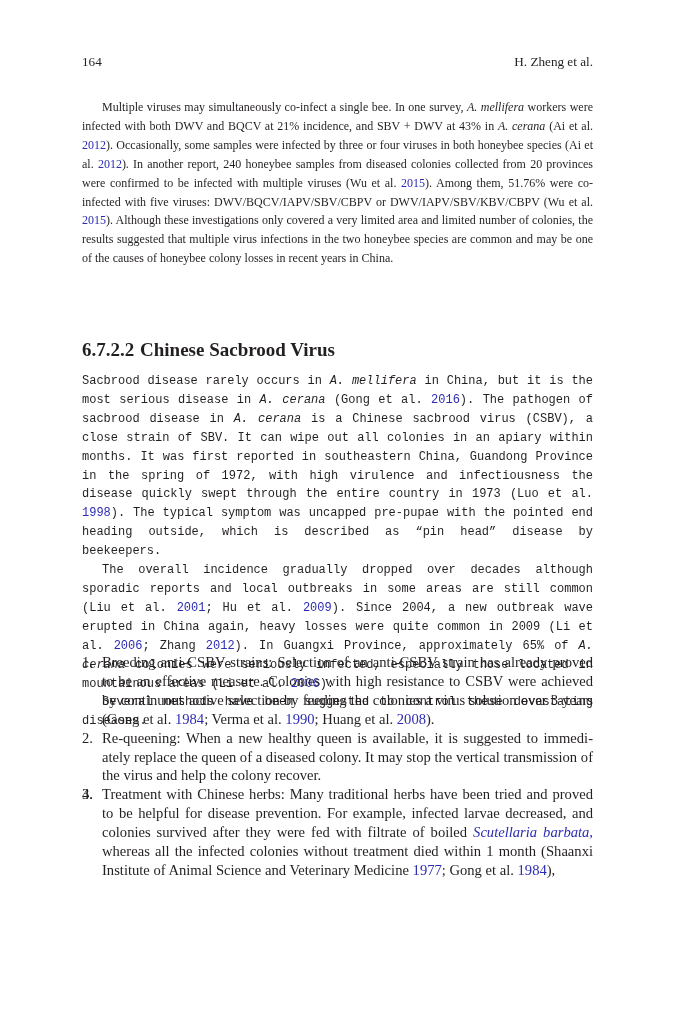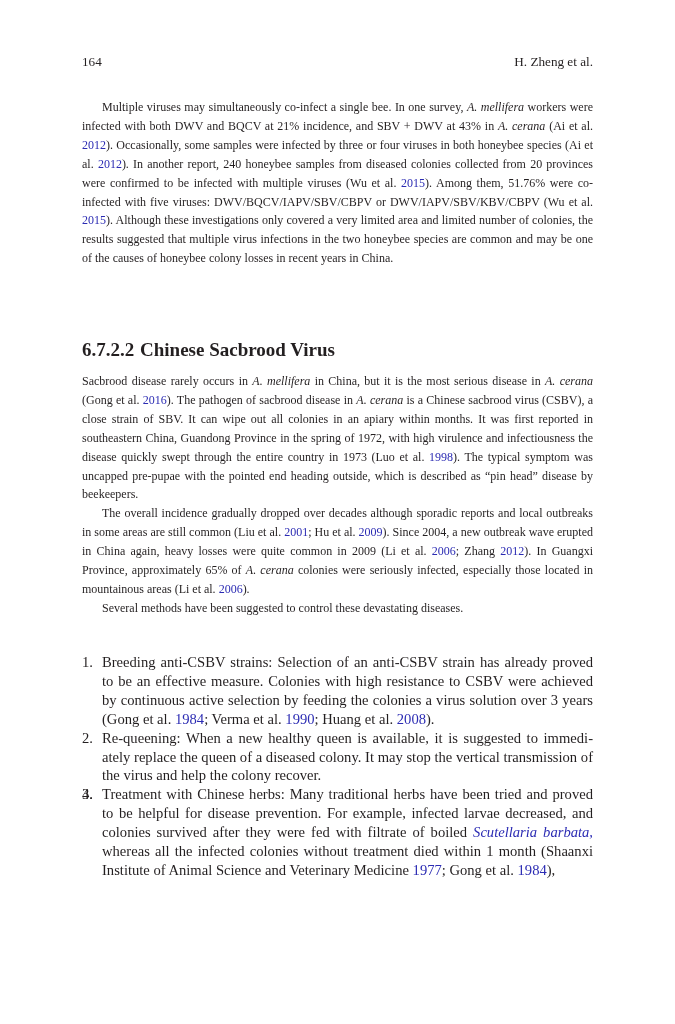--- a/index.html
+++ b/index.html
@@ -19,21 +19,21 @@
       margin: 0; font-size: 12px; line-height: 18.9px;
       text-align: justify; hyphens: manual;
     }
     p.indent { text-indent: 20px; }
     .para1 { position: absolute; top: 98px; left: 0; width: 511px; }
     .heading {
       position: absolute; top: 333px; left: 0; width: 511px;
       font-size: 19px; font-weight: bold; line-height: 18px; margin-top: 8px;
     }
     .heading .num { display: inline-block; width: 58px; }
-    .sec2 { position: absolute; top: 372px; left: 0; width: 511px; }
+    .sec2 { position: absolute; top: 372px; left: 0; width: 511px; font-family: Liberation Mono, monospace; }
     .list { position: absolute; top: 653px; left: 0; width: 511px; margin: 0; padding: 0; list-style: none; }
     .list li { position: relative; padding-left: 20px; font-size: 14.6px; line-height: 18.9px; text-align: justify; }
     .list li .num { position: absolute; left: 0; top: 0; }
     .cite { color: #2b2bb3; }
     i { font-style: italic; }
   </style>
 </head>
 <body>
 
 <div class="page">

